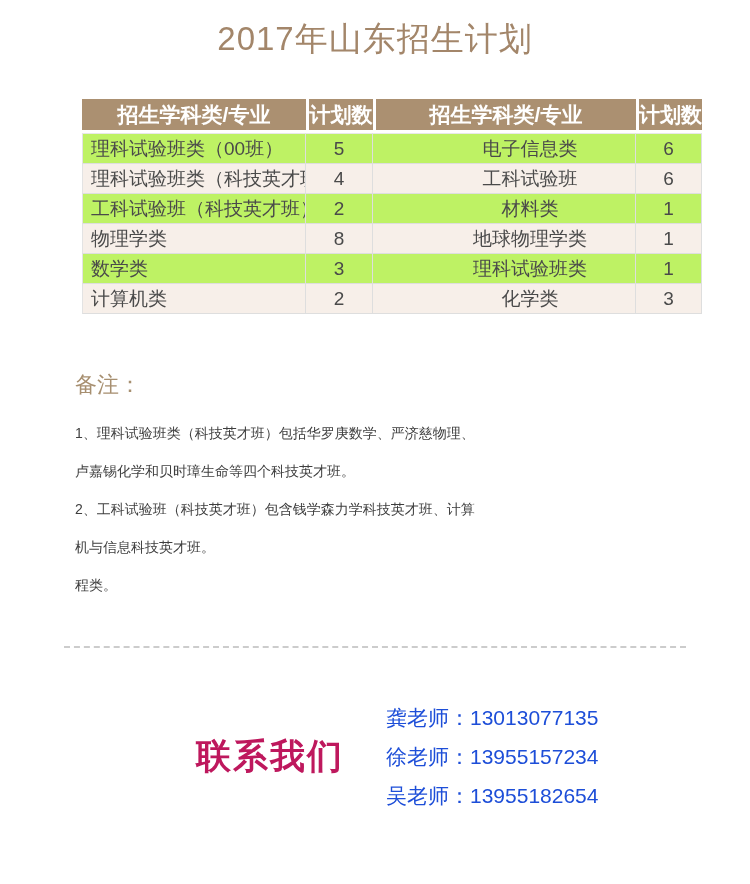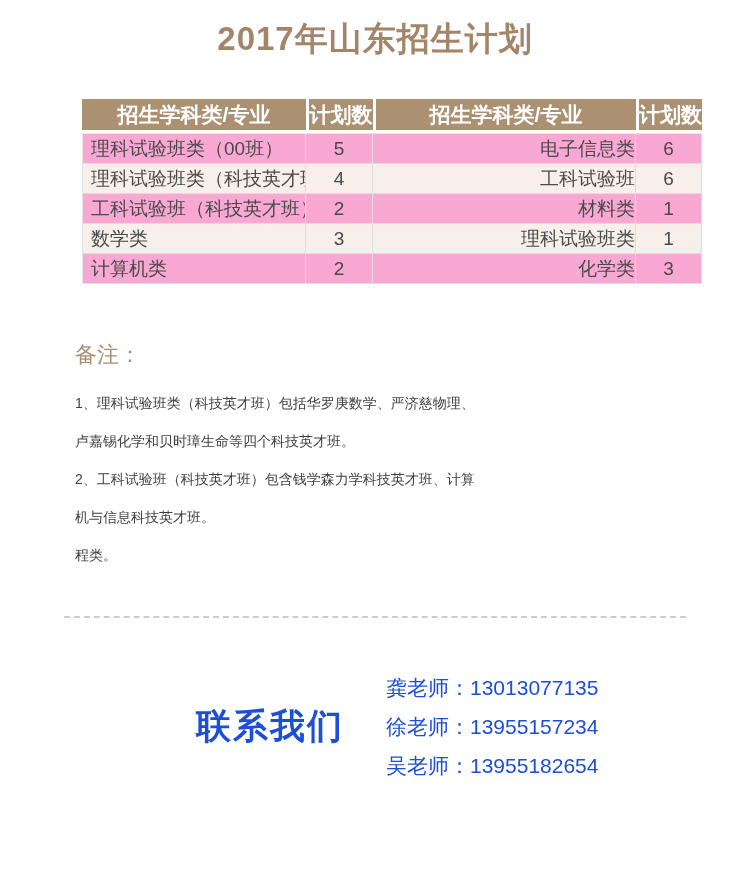--- a/index.html
+++ b/index.html
@@ -11,21 +11,21 @@
     background: #ffffff;
     overflow: hidden;
     font-family: "Liberation Sans", "DejaVu Sans", sans-serif;
   }
 
   
   .page-title {
     padding-top: 17px;
     text-align: center;
     font-size: 33px;
-    font-weight: bold;
+    font-weight: normal;
     color: #a3866a;
     letter-spacing: 1px;
   }
 
   
   .table-wrap { margin: 37px 0 0 82px; }
   table.plan-table {
     width: 620px;
     border-collapse: separate;
     border-spacing: 0;
@@ -40,32 +40,32 @@
     padding: 0;
     text-align: center;
     border-bottom: 3px solid #ffffff;
   }
   .plan-table th + th { border-left: 3px solid #ffffff; }
   .plan-table td {
     height: 29px;
     padding: 0;
     font-size: 19px;
     color: #4a4a4a;
-    background: #f9a8d4;
+    background: #bef264;
     border-bottom: 1px solid #dedede;
     border-right: 1px solid #dedede;
     white-space: nowrap;
     overflow: hidden;
   }
   .plan-table td:first-child { border-left: 1px solid #e3e3e3; }
   .plan-table tbody tr:first-child td { border-top: 1px solid #e8e8e8; }
   .plan-table tbody tr:nth-child(even) td { background: #f7efe9; }
   .plan-table td.c0 { text-align: left; padding-left: 8px; }
   .plan-table td.c1 { text-align: center; }
-  .plan-table td.c2 { text-align: right; padding-left: 52px; font-family: Liberation Serif, serif; }
+  .plan-table td.c2 { text-align: center; padding-left: 52px; font-family: Liberation Serif, serif; }
   .plan-table td.c3 { text-align: center; }
 
   
   .notes { margin: 56px 55px 0 75px; }
   .notes-label {
     font-size: 22px;
     color: #a78f70;
     margin-bottom: 14px;
   }
   .note-line {
@@ -85,21 +85,21 @@
 
   
   .contact {
     display: flex;
     align-items: center;
     margin: 50px 0 0 196px;
   }
   .contact-title {
     font-size: 35px;
     font-weight: bold;
-    color: #1d4ed8;
+    color: #be185d;
     letter-spacing: 2px;
   }
   .contact-list { margin-left: 42px; }
   .contact-entry {
     font-size: 21px;
     color: #1d4ed8;
     line-height: 39px;
     white-space: nowrap;
   }
 </style>
@@ -139,20 +139,26 @@
           <td class="c2">工科试验班</td>
           <td class="c3">6</td>
         </tr>
         <tr>
           <td class="c0">工科试验班（科技英才班）</td>
           <td class="c1">2</td>
           <td class="c2">材料类</td>
           <td class="c3">1</td>
         </tr>
         <tr>
+          <td class="c0">物理学类</td>
+          <td class="c1">8</td>
+          <td class="c2">地球物理学类</td>
+          <td class="c3">1</td>
+        </tr>
+        <tr>
           <td class="c0">数学类</td>
           <td class="c1">3</td>
           <td class="c2">理科试验班类</td>
           <td class="c3">1</td>
         </tr>
         <tr>
           <td class="c0">计算机类</td>
           <td class="c1">2</td>
           <td class="c2">化学类</td>
           <td class="c3">3</td>

